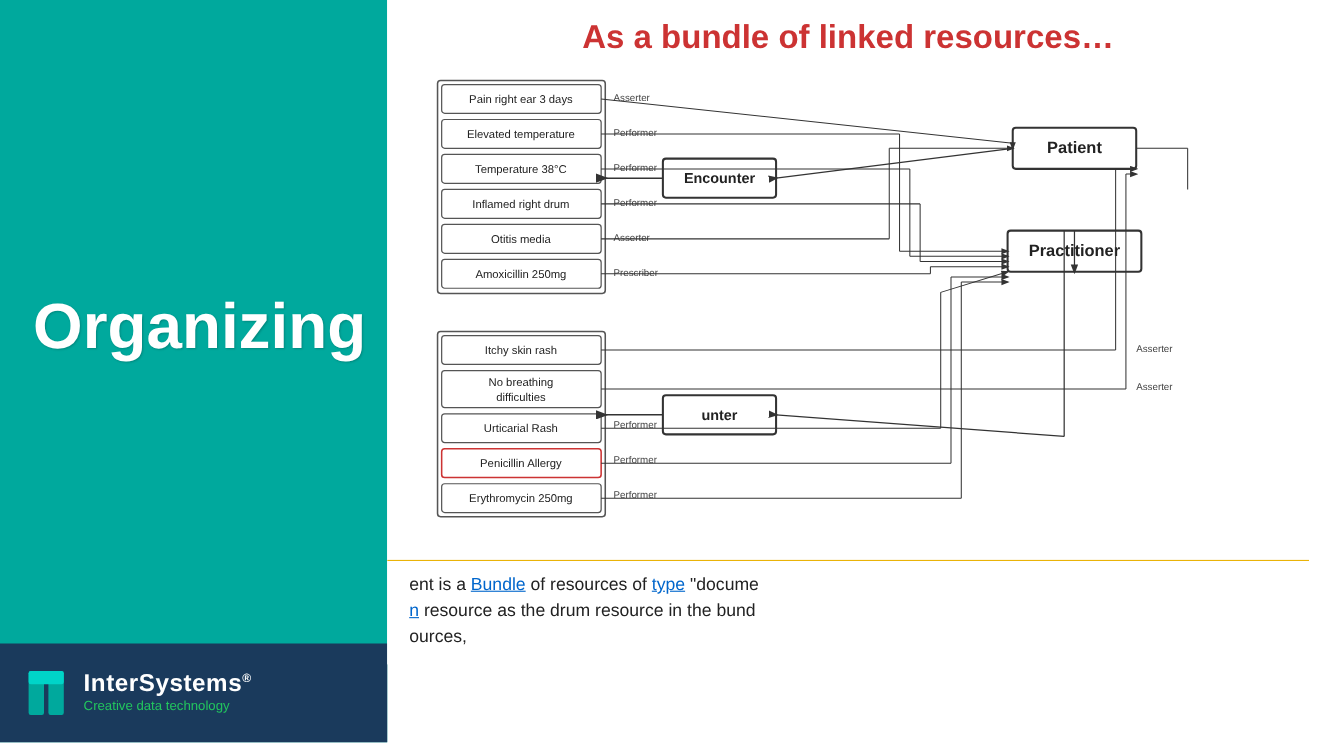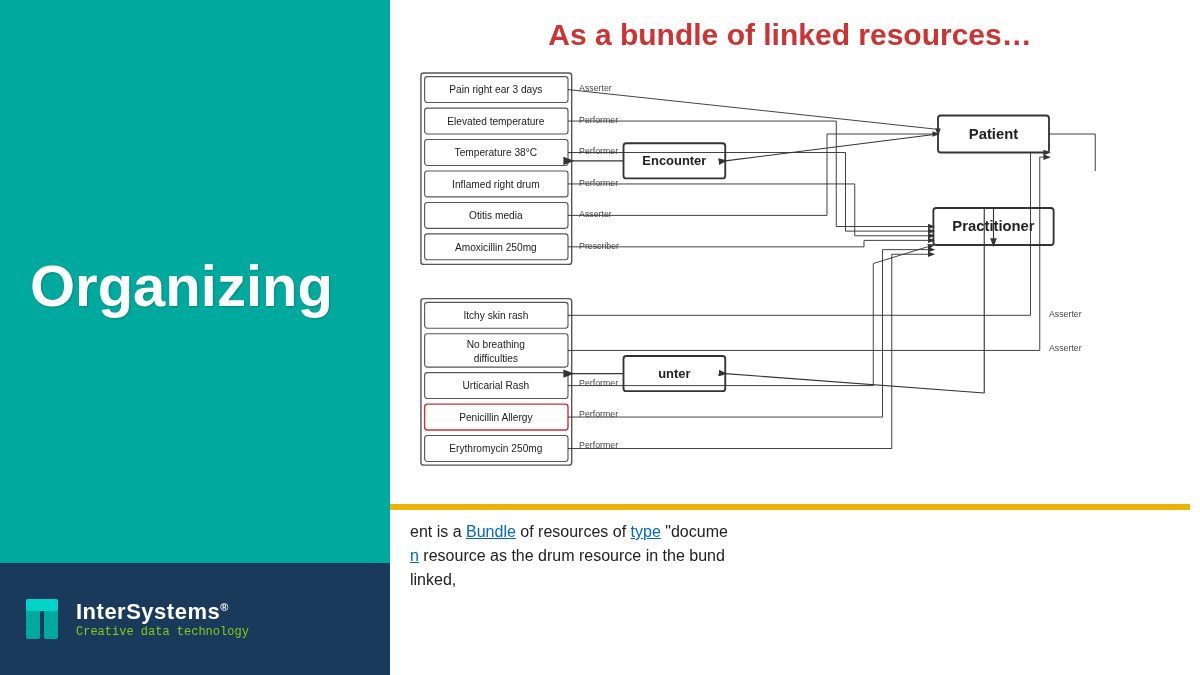--- a/index.html
+++ b/index.html
@@ -7,21 +7,21 @@
       width: 1200px;
       height: 675px;
       overflow: hidden;
       font-family: Arial, sans-serif;
       display: flex;
       background: #fff;
     }
 
     
     .left-panel {
-      width: 390px;
+      width: 352px;
       height: 675px;
       background: #00a99d;
       display: flex;
       flex-direction: column;
       justify-content: space-between;
       padding: 0;
       flex-shrink: 0;
     }
     .left-title {
       padding: 40px 30px 30px 30px;
@@ -35,23 +35,22 @@
       font-size: 58px;
       font-weight: 900;
       line-height: 1.15;
       text-shadow: 1px 1px 2px rgba(0,0,0,0.2);
     }
     .left-title h1 .hl7 {
       display: block;
     }
     .left-footer {
       background: #1a3a5c;
-      padding: 34px 24px;
-      display: flex;
-      align-items: center;
+      padding: 23px 24px;
+      display: flex;
       gap: 16px;
     }
     .logo-icon {
       width: 36px;
       height: 44px;
       flex-shrink: 0;
     }
     .logo-text {
       display: flex;
       flex-direction: column;
@@ -60,24 +59,23 @@
       color: #fff;
       font-size: 22px;
       font-weight: 700;
       letter-spacing: 0.5px;
     }
     .logo-name sup {
       font-size: 11px;
       vertical-align: super;
     }
     .logo-tagline {
-      color: #84cc16;
+      color: #22c55e;
       font-size: 12px;
       margin-top: 0;
-      font-family: Liberation Mono, monospace;
     }
 
     
     .right-panel {
       flex: 1;
       height: 604px;
       background: #fff;
       display: flex;
       flex-direction: column;
       overflow: hidden;
@@ -104,21 +102,21 @@
       width: 100%;
       height: 100%;
     }
 
     
     .bottom-text {
       padding: 10px 20px 12px 20px;
       font-size: 16px;
       color: #222;
       line-height: 1.5;
-      border-top: 6px solid #eab308;
+      border-top: 1px solid #eab308;
     }
     .bottom-text a {
       color: #0066cc;
       text-decoration: underline;
     }
   </style>
 </head>
 <body>
 
 <div class="left-panel">
@@ -282,15 +280,15 @@
     </svg>
   </div>
 
   <div class="bottom-text">
     <span>
       <span>ent is a </span><a href="#">Bundle</a><span> of resources of </span><a href="#">type</a><span> "docume</span>
     </span><br>
     <span>
       <a href="#">n</a><span> resource as the drum resource in the bund</span>
     </span><br>
-    <span>linked,</span>
+    <span>ources,</span>
   </div>
 </div>
 
 </body></html>

